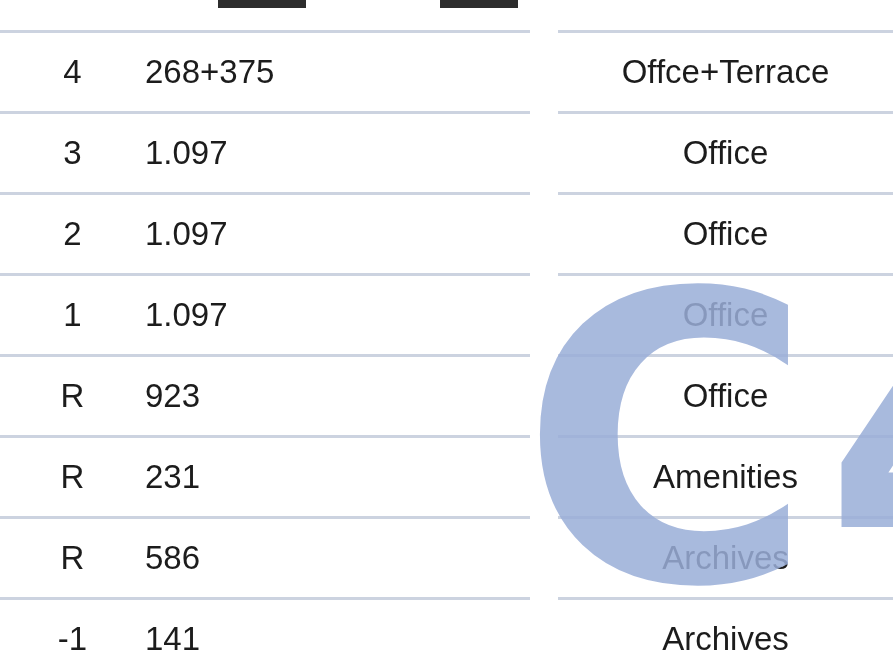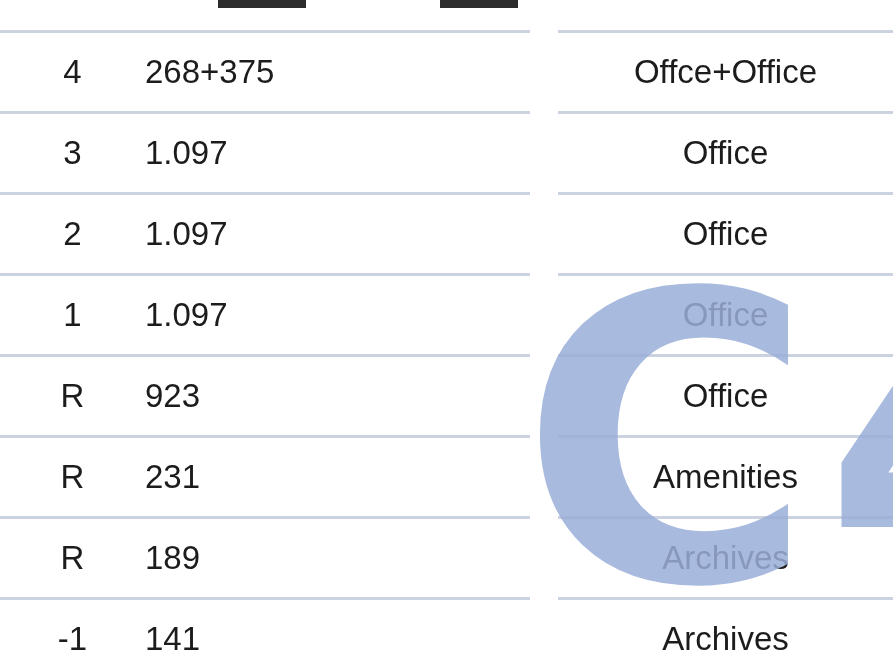--- a/index.html
+++ b/index.html
@@ -145,21 +145,21 @@
           <td class="gap"></td>
           <td class="use">
               <span class="stub"></span>
             </td>
         </tr>
 
         <tr>
           <td class="floor">4</td>
           <td class="area">268+375</td>
           <td class="gap"></td>
-          <td class="use">Offce+Office</td>
+          <td class="use">Offce+Terrace</td>
         </tr>
 
         <tr>
           <td class="floor">3</td>
           <td class="area">1.097</td>
           <td class="gap"></td>
           <td class="use">Office</td>
         </tr>
 
         <tr>
@@ -185,21 +185,21 @@
 
         <tr>
           <td class="floor">R</td>
           <td class="area">231</td>
           <td class="gap"></td>
           <td class="use">Amenities</td>
         </tr>
 
         <tr>
           <td class="floor">R</td>
-          <td class="area">189</td>
+          <td class="area">586</td>
           <td class="gap"></td>
           <td class="use">Archives</td>
         </tr>
 
         <tr>
           <td class="floor">-1</td>
           <td class="area">141</td>
           <td class="gap"></td>
           <td class="use">Archives</td>
         </tr>

